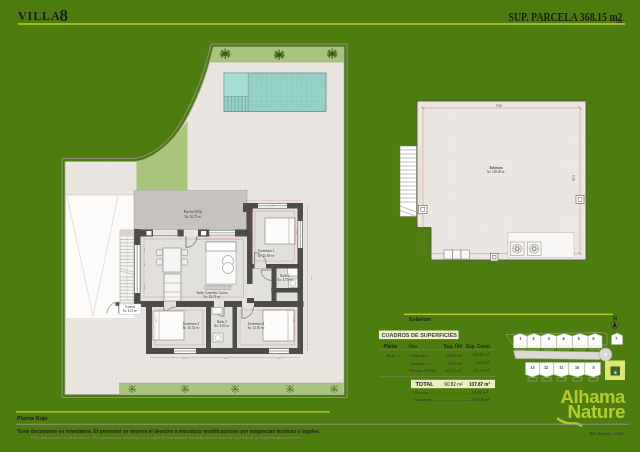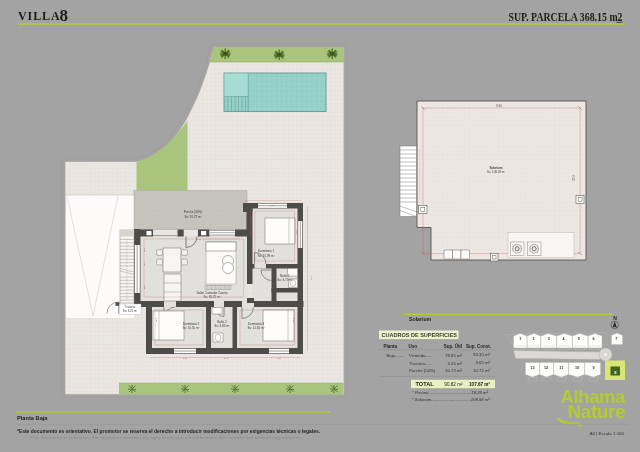--- a/index.html
+++ b/index.html
@@ -1,16 +1,16 @@
 <!DOCTYPE html>
 <html><head>
 <meta charset="utf-8">
 <style>
   html,body{margin:0;padding:0;background:#fff;}
-  #page{position:relative;width:640px;height:452px;background:#a3a3a3;overflow:hidden;}
+  #page{position:relative;width:640px;height:452px;background:#4d7c0f;overflow:hidden;}
   svg{display:block;}
   text{font-family:"Liberation Sans",sans-serif;}
   .serif{font-family:"Liberation Serif",serif;}
 </style>
 </head>
 <body>
 <div id="page">
 <svg width="640" height="452" viewBox="0 0 640 452">
 <defs>
 <pattern id="tile" width="4.3" height="4.3" patternUnits="userSpaceOnUse">

